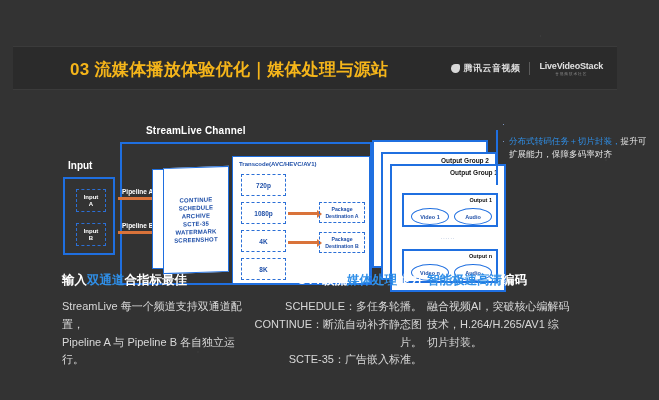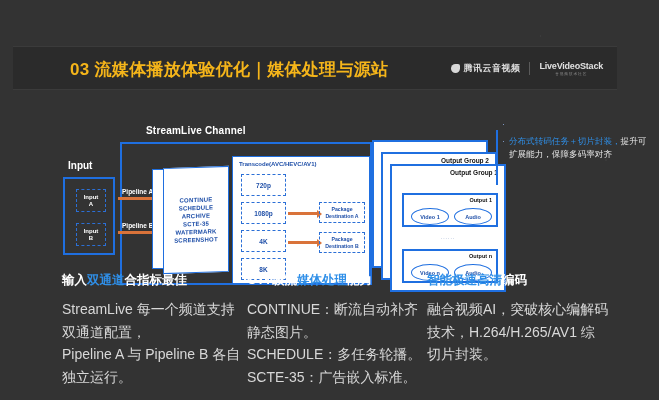--- a/index.html
+++ b/index.html
@@ -230,31 +230,31 @@
     font-size: 8.6px; line-height: 1.5; color: #e6e6e6;
     margin-bottom: 4px;
   }
   .right-item .bullet { color: #8aa6d8; flex: none; line-height: 1.5; }
   .right-item.accent .txt-accent { color: #2f8fe8; }
 
   
   .bottom { position: absolute; left: 0; top: 272px; width: 659px; height: 100px; }
   .bcol { position: absolute; top: 0; }
   .bcol.c0 { left: 62px; width: 180px; }
-  .bcol.c1 { left: 247px; width: 175px; }
+  .bcol.c1 { left: 247px; width: 175px; text-align: right; }
   .bcol.c2 { left: 427px; width: 185px; }
   .bhead {
     font-size: 12.5px; font-weight: bold; color: #ffffff;
     margin-bottom: 9px; white-space: nowrap;
   }
   .bhead .hl { color: #2f8fe8; }
   .bhead.all-blue { color: #2f8fe8; }
   .bhead.all-blue .hl { color: #ffffff; margin-top: 8px; }
   .bline {
-    font-size: 14px; line-height: 1.62; color: #d8d8d8;
+    font-size: 11px; line-height: 1.62; color: #d8d8d8;
   }
 </style>
 </head>
 <body>
 
 <div class="slide">
 
   <div class="header">
     <div class="header-title">03 流媒体播放体验优化｜媒体处理与源站</div>
 
@@ -365,22 +365,22 @@
   <div class="bottom">
 
     <div class="bcol c0">
       <div class="bhead"><span>输入</span><span class="hl">双通道</span><span>合指标最佳</span></div>
       <div class="bline">StreamLive 每一个频道支持双通道配置，</div>
       <div class="bline">Pipeline A 与 Pipeline B 各自独立运行。</div>
     </div>
 
     <div class="bcol c1">
       <div class="bhead"><span>OTT级流</span><span class="hl">媒体处理</span><span>能力</span></div>
+      <div class="bline">SCHEDULE：多任务轮播。</div>
       <div class="bline">CONTINUE：断流自动补齐静态图片。</div>
-      <div class="bline">SCHEDULE：多任务轮播。</div>
       <div class="bline">SCTE-35：广告嵌入标准。</div>
     </div>
 
     <div class="bcol c2">
       <div class="bhead all-blue"><span>智能极速高清</span><span class="hl">编码</span></div>
       <div class="bline">融合视频AI，突破核心编解码</div>
       <div class="bline">技术，H.264/H.265/AV1 综</div>
       <div class="bline">切片封装。</div>
     </div>
   </div>

